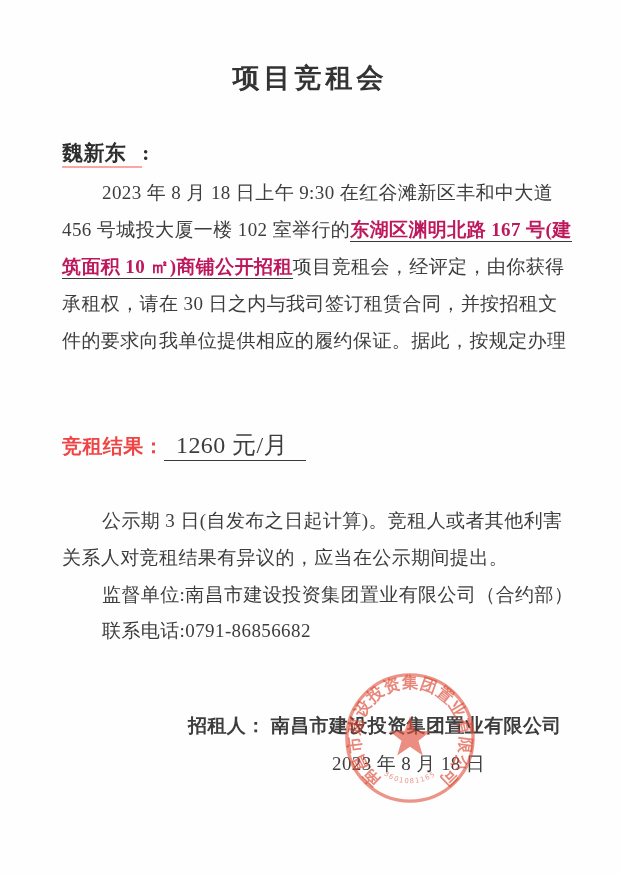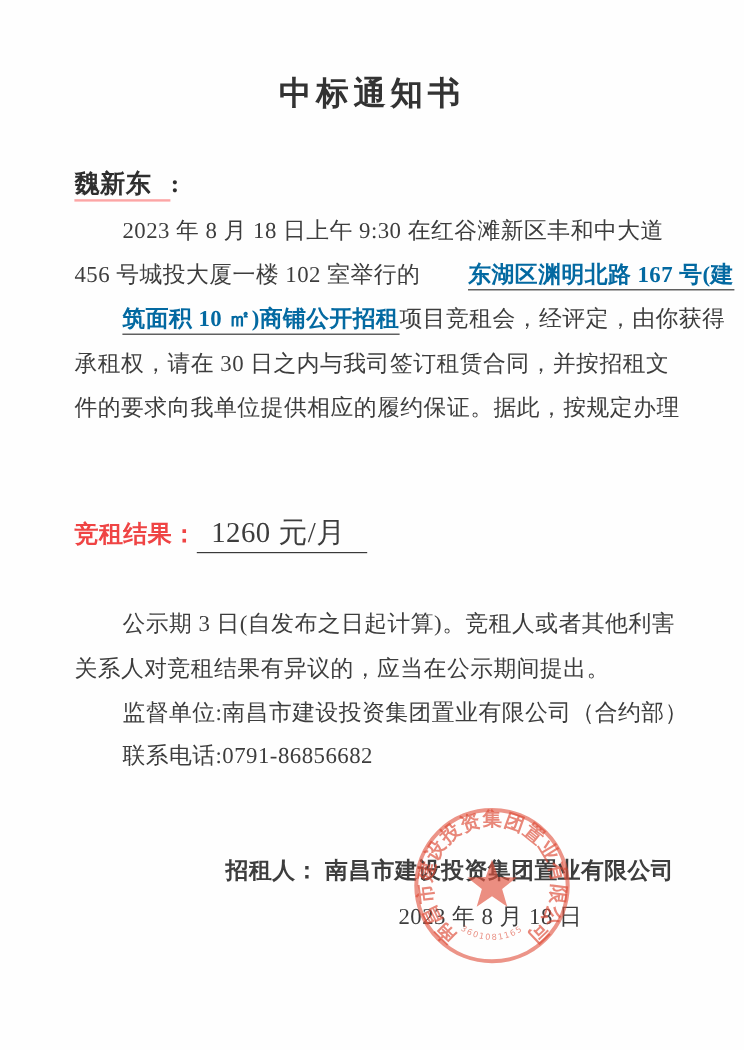--- a/index.html
+++ b/index.html
@@ -39,24 +39,23 @@
     font-weight: bold;
     color: #2e2e2e;
   }
   .u-name {
     border-bottom: 2px solid #fca5a5;
     padding-right: 16px;
     padding-bottom: 1px;
   }
   .bold-u {
     font-weight: bold;
-    color: #0369a1;
+    color: #be185d;
     border-bottom: 1.6px solid #3a3a3a;
     padding-bottom: 1px;
-    margin-left: 40px;
   }
   .result-label {
     font-weight: bold;
     font-size: 20px;
     color: #ef4444;
   }
   .result-value {
     font-size: 24px;
     border-bottom: 1.6px solid #3a3a3a;
     padding: 0 18px 2px 12px;
@@ -82,21 +81,21 @@
                font-family: "Liberation Serif", "DejaVu Serif", serif; }
   .seal-serial { fill: #dd4a36; opacity: 0.6; font-size: 7px; letter-spacing: 1.2px;
                font-family: "DejaVu Sans", sans-serif; }
   .seal-star { fill: #e0533f; opacity: 0.66; }
 </style>
 </head>
 <body>
 
 <div class="page">
 
-  <div class="doc-title">中标通知书</div>
+  <div class="doc-title">项目竞租会</div>
 
   <div class="line salutation" style="top:140px;">
     <span class="u-name">魏新东</span><span>:</span>
   </div>
 
   <div class="line indent" style="top:180px;">2023 年 8 月 18 日上午 9:30 在红谷滩新区丰和中大道</div>
 
   <div class="line" style="top:217px;">
     <span>456 号城投大厦一楼 102 室举行的</span><span class="bold-u">东湖区渊明北路 167 号(建</span>
   </div>

